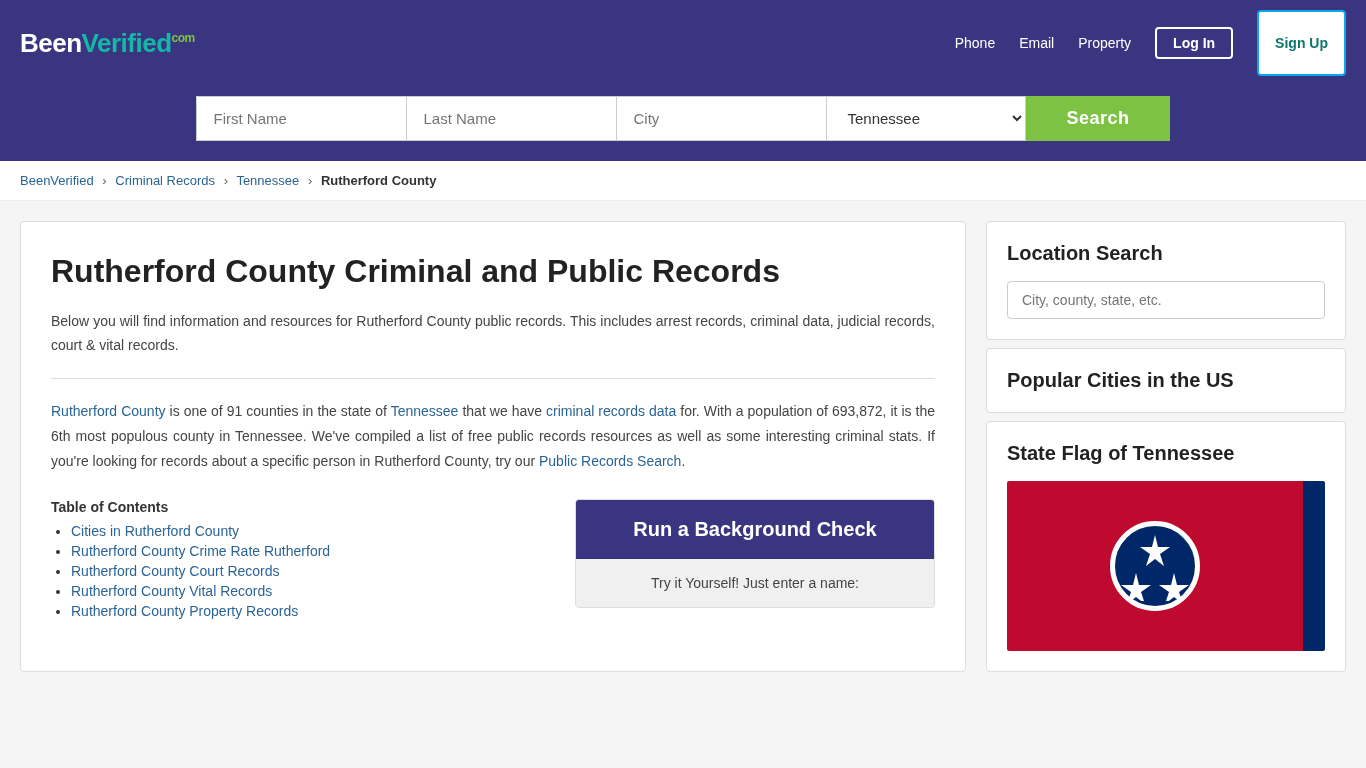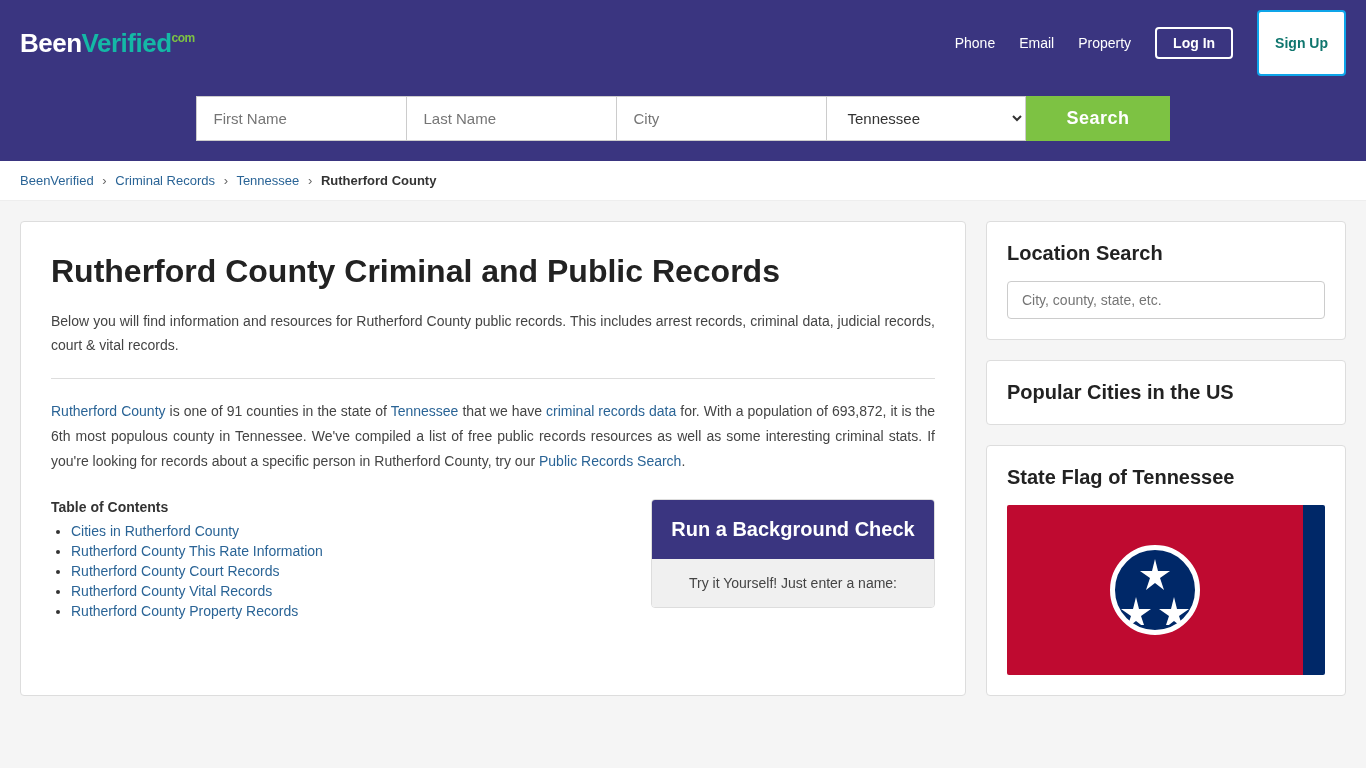--- a/index.html
+++ b/index.html
@@ -177,21 +177,21 @@
     
     .toc-cta-row {
       display: flex;
       gap: 20px;
       align-items: flex-start;
     }
     .toc-col { flex: 1; }
 
     
     .cta-box {
-      width: 284px;
+      width: 360px;
       border: 1px solid #ddd;
       border-radius: 4px;
       overflow: hidden;
     }
     .cta-header {
       background: #3a3580;
       color: white;
       text-align: center;
       padding: 18px;
       font-size: 20px;
@@ -205,21 +205,21 @@
     .cta-body p {
       font-size: 14px;
       color: #444;
     }
 
     
     .sidebar {
       width: 360px;
       display: flex;
       flex-direction: column;
-      gap: 20px;
+      gap: 8px;
     }
     .sidebar-widget {
       background: white;
       border: 1px solid #ddd;
       border-radius: 4px;
       padding: 20px;
     }
     .widget-title {
       font-size: 20px;
       font-weight: bold;
@@ -324,21 +324,21 @@
     <hr class="divider">
     <p class="body-text">
       <a href="#">Rutherford County</a> is one of 91 counties in the state of <a href="#">Tennessee</a> that we have <a href="#">criminal records data</a> for. With a population of 693,872, it is the 6th most populous county in Tennessee. We've compiled a list of free public records resources as well as some interesting criminal stats. If you're looking for records about a specific person in Rutherford County, try our <a href="#">Public Records Search</a>.
     </p>
 
     <div class="toc-cta-row">
       <div class="toc-col">
         <p class="toc-heading">Table of Contents</p>
         <ul class="toc-list">
           <li><a href="#">Cities in Rutherford County</a></li>
-          <li><a href="#">Rutherford County This Rate Information</a></li>
+          <li><a href="#">Rutherford County Crime Rate Rutherford</a></li>
           <li><a href="#">Rutherford County Court Records</a></li>
           <li><a href="#">Rutherford County Vital Records</a></li>
           <li><a href="#">Rutherford County Property Records</a></li>
         </ul>
       </div>
       <div class="cta-box">
         <div class="cta-header">Run a Background Check</div>
         <div class="cta-body">
           <p>Try it Yourself! Just enter a name:</p>
         </div>

